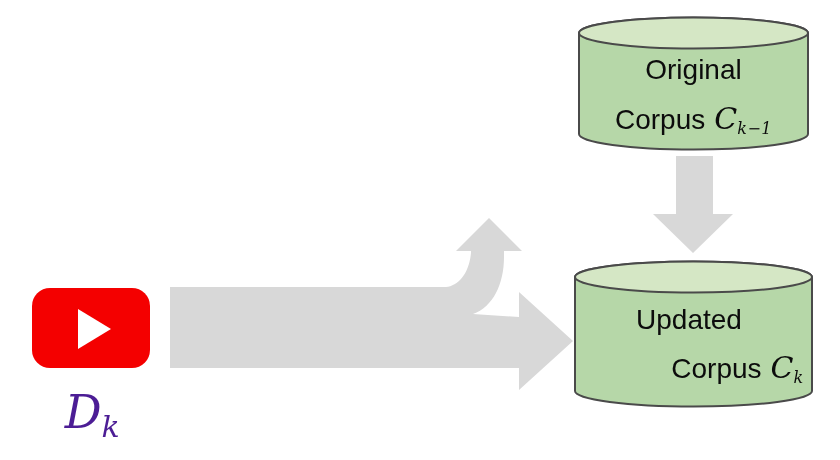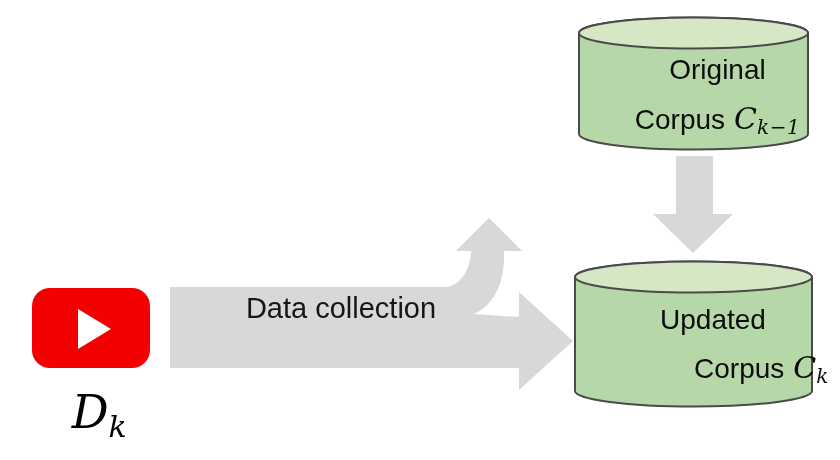--- a/index.html
+++ b/index.html
@@ -6,46 +6,46 @@
   .canvas {
     position: relative;
     width: 840px;
     height: 460px;
     background: #ffffff;
     overflow: hidden;
     font-family: "Liberation Sans", sans-serif;
     color: #111111;
   }
   .shapes-svg { position: absolute; left: 0; top: 0; }
-  .label { position: absolute; text-align: center; white-space: nowrap; padding-left: 24px; }
+  .label { position: absolute; text-align: center; white-space: nowrap; }
   .flow-label {
     left: 172px; top: 291px; width: 290px;
     font-size: 29px; line-height: 34px; color: #161616;
   }
   .cyl-title, .cyl-line2 { font-size: 28px; color: #0c0c0c; }
   .orig-title  { left: 579px; top: 54px;  width: 229px; line-height: 32px; }
   .orig-line2  { left: 579px; top: 101px; width: 229px; line-height: 36px; }
   .upd-title   { left: 575px; top: 304px; width: 228px; line-height: 32px; }
   .upd-line2   { left: 575px; top: 350px; width: 237px; line-height: 36px; margin-left: 44px; }
   .math {
     font-family: "DejaVu Serif", serif;
     font-style: italic;
     font-size: 30px;
   }
   .math .msub, sub.msub {
-    font-size: 20px;
+    font-size: 16px;
     vertical-align: -5px;
     letter-spacing: 0.5px;
   }
   .sym-gap { margin-left: 9px; }
   .dk-label {
-    left: 18px; top: 384px; width: 115px;
+    left: 35px; top: 384px; width: 115px;
     font-family: "DejaVu Serif", serif;
     font-style: italic;
-    font-size: 46px; line-height: 56px; color: #000000;
+    font-size: 46px; line-height: 56px; color: #4c1d95;
   }
   .dk-label sub.msub { font-size: 30px; vertical-align: -9px; }
   .cyl-outline { stroke: #4a4a4a; stroke-width: 2; }
 </style>
 </head>
 <body>
 
 <div class="canvas">
 
   <svg class="shapes-svg" width="840" height="460" viewBox="0 0 840 460">
@@ -80,21 +80,20 @@
       <ellipse class="cyl-outline" cx="693.5" cy="277" rx="118.5" ry="15.5" fill="#d5e7c5"></ellipse>
     </g>
 
     <g>
       <rect x="32" y="288" width="118" height="80" rx="18" ry="18" fill="#f40000"></rect>
       <path d="M 78,309 L 78,349 L 111,329 Z" fill="#ffffff"></path>
     </g>
   </svg>
 
   <div class="label flow-label">
-    <div>Data collection</div>
   </div>
 
   <div class="label cyl-title orig-title">Original</div>
   <div class="label cyl-line2 orig-line2">
     <span>Corpus</span><span class="math sym-gap">C</span><sub class="math msub">k−1</sub>
   </div>
 
   <div class="label cyl-title upd-title">Updated</div>
   <div class="label cyl-line2 upd-line2">
     <span>Corpus</span><span class="math sym-gap">C</span><sub class="math msub">k</sub>

